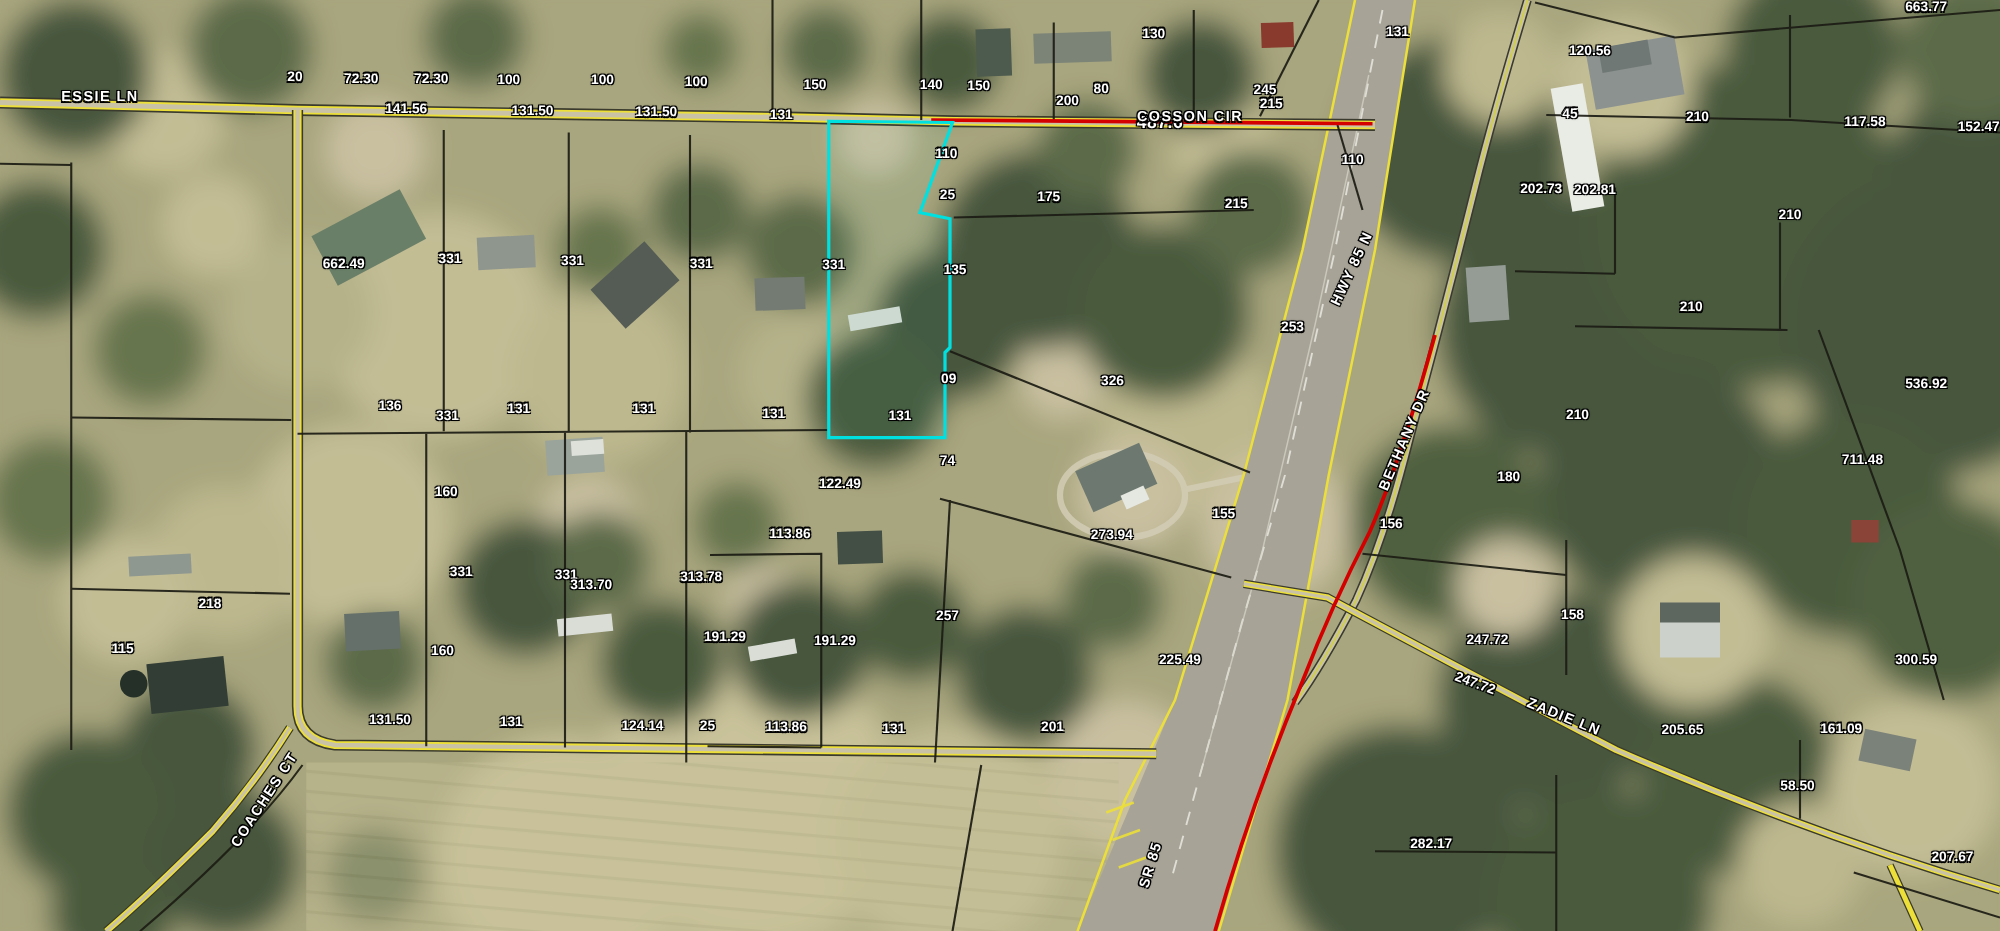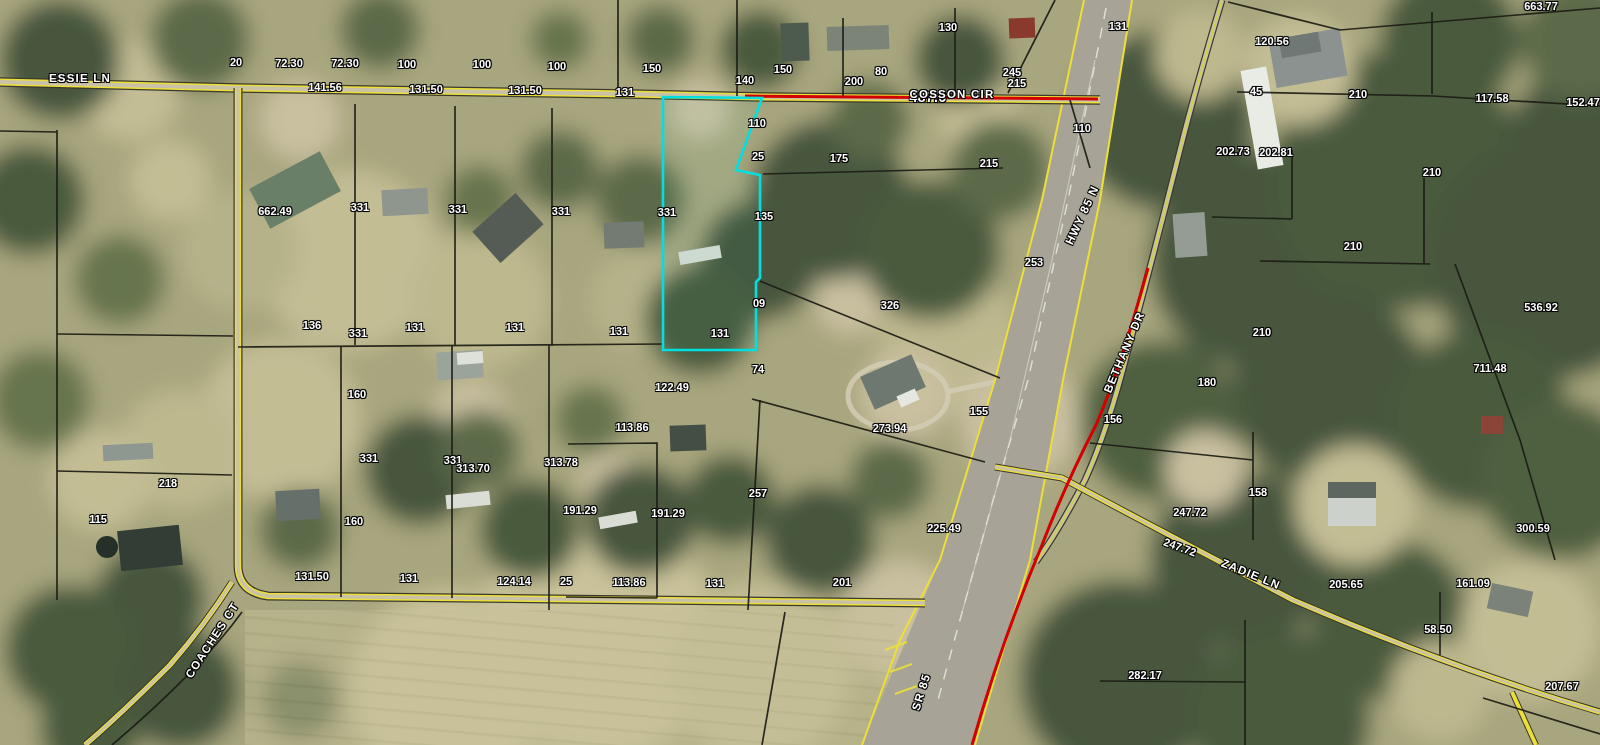--- a/index.html
+++ b/index.html
@@ -249,25 +249,25 @@
   </svg>
 
   <div class="label-layer">
       <span class="lbl dim" style="left: 236px; top: 62px; transform: translate(-50%, -50%) rotate(0deg);">20</span>
       <span class="lbl dim" style="left: 289px; top: 63px; transform: translate(-50%, -50%) rotate(0deg);">72.30</span>
       <span class="lbl dim" style="left: 345px; top: 63px; transform: translate(-50%, -50%) rotate(0deg);">72.30</span>
       <span class="lbl dim" style="left: 407px; top: 64px; transform: translate(-50%, -50%) rotate(0deg);">100</span>
       <span class="lbl dim" style="left: 482px; top: 64px; transform: translate(-50%, -50%) rotate(0deg);">100</span>
       <span class="lbl dim" style="left: 557px; top: 66px; transform: translate(-50%, -50%) rotate(0deg);">100</span>
       <span class="lbl dim" style="left: 652px; top: 68px; transform: translate(-50%, -50%) rotate(0deg);">150</span>
-      <span class="lbl dim" style="left: 727px; top: 80px; transform: translate(-50%, -50%) rotate(0deg); padding-left: 36px;">140</span>
+      <span class="lbl dim" style="left: 727px; top: 68px; transform: translate(-50%, -50%) rotate(0deg); padding-left: 36px;">140</span>
       <span class="lbl dim" style="left: 783px; top: 69px; transform: translate(-50%, -50%) rotate(0deg);">150</span>
       <span class="lbl dim" style="left: 854px; top: 81px; transform: translate(-50%, -50%) rotate(0deg);">200</span>
       <span class="lbl dim" style="left: 881px; top: 71px; transform: translate(-50%, -50%) rotate(0deg);">80</span>
-      <span class="lbl dim" style="left: 948px; top: 27px; transform: translate(-50%, -50%) rotate(0deg); text-align: right;">130</span>
+      <span class="lbl dim" style="left: 923px; top: 27px; transform: translate(-50%, -50%) rotate(0deg); text-align: right;">130</span>
       <span class="lbl dim" style="left: 1012px; top: 72px; transform: translate(-50%, -50%) rotate(0deg);">245</span>
       <span class="lbl dim" style="left: 1017px; top: 83px; transform: translate(-50%, -50%) rotate(0deg);">215</span>
       <span class="lbl dim" style="left: 1118px; top: 26px; transform: translate(-50%, -50%) rotate(0deg);">131</span>
       <span class="lbl dim" style="left: 1082px; top: 128px; transform: translate(-50%, -50%) rotate(0deg);">110</span>
       <span class="lbl dim" style="left: 325px; top: 87px; transform: translate(-50%, -50%) rotate(0deg);">141.56</span>
       <span class="lbl dim" style="left: 426px; top: 89px; transform: translate(-50%, -50%) rotate(0deg);">131.50</span>
       <span class="lbl dim" style="left: 525px; top: 90px; transform: translate(-50%, -50%) rotate(0deg);">131.50</span>
       <span class="lbl dim" style="left: 625px; top: 92px; transform: translate(-50%, -50%) rotate(0deg);">131</span>
       <span class="lbl dim bold" style="left: 928px; top: 97px; transform: translate(-50%, -50%) rotate(0deg);">487.6</span>
       <span class="lbl dim" style="left: 757px; top: 123px; transform: translate(-50%, -50%) rotate(0deg);">110</span>

